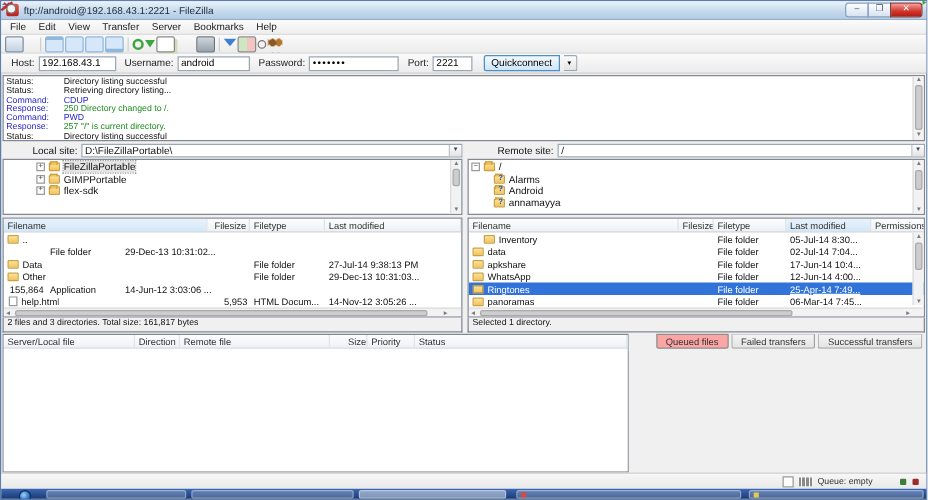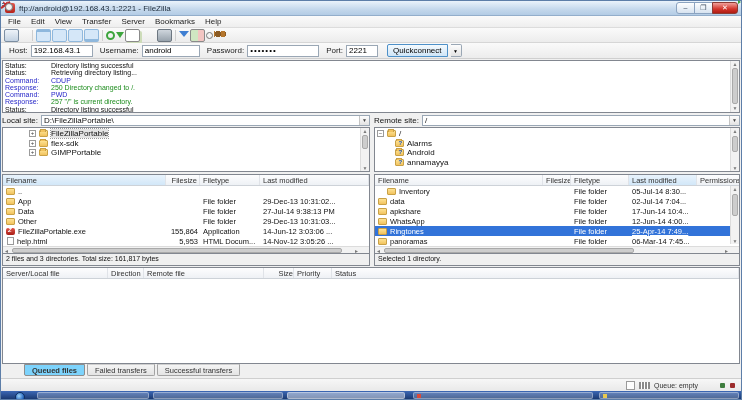--- a/index.html
+++ b/index.html
@@ -68,21 +68,21 @@
   .vscroll::before { content:"▲"; position:absolute; top:0; left:1.5px; font-size:5px; color:#7a7a7a; }
   .vscroll::after { content:"▼"; position:absolute; bottom:0; left:1.5px; font-size:5px; color:#7a7a7a; }
   .vthumb { position:absolute; left:1px; right:1px; background:#cdcdcd; border:1px solid #a9a9a9; border-radius:2px; }
 
   
   .browsers { flex:none; height:152px; display:flex; padding:0 1px; gap:4px; }
   .pane { display:flex; flex-direction:column; position:relative; }
   .pane.local { width:368px; flex:none; }
   .pane.remote { flex:1; min-width:0; }
   .sitebar { height:13px; flex:none; display:flex; align-items:center; gap:3px; padding:1px 0; }
-  .sitebar label { white-space:nowrap; }
+  .sitebar label { white-space:nowrap;margin-left:24px; }
   .combo { flex:1; height:11px; border:1px solid #9aa7b5; background:#fff; display:flex; align-items:center; position:relative; padding-left:2px; }
   .combo .dd { position:absolute; right:0; top:0; bottom:0; width:10px; background:linear-gradient(#fdfdfd,#e3e3e3); border-left:1px solid #c4c4c4; font-size:5px; text-align:center; line-height:9px; color:#444; }
 
   .tree { height:45px; flex:none; border:1px solid #828790; background:#fff; position:relative; overflow:hidden; padding:1px 10px 0 2px; }
   .treerow { height:9.5px; display:flex; align-items:center; white-space:nowrap; }
   .treerow .indent1 { width:24px; flex:none; } .treerow .indent2 { width:18px; flex:none; }
   .expander { width:7px; height:7px; border:1px solid #9b9b9b; background:#fff; font-size:6px; line-height:5px; text-align:center; color:#444; margin-right:3px; flex:none; }
   .fold { display:inline-block; width:9px; height:7px; background:linear-gradient(#fde293,#f2c35e); border:1px solid #c9a146; border-radius:1px; position:relative; margin-right:3px; flex:none; }
   .fold::before { content:""; position:absolute; top:-2px; left:0px; width:4px; height:1.5px; background:#f2c35e; border:1px solid #c9a146; border-bottom:none; }
   .fold.q::after { content:"?"; position:absolute; left:2.5px; top:-1px; font-size:6px; font-weight:bold; color:#1a56c4; }
@@ -110,28 +110,28 @@
   .pane.remote .hc3 { width:58px; } .pane.remote .hc4 { width:68px; }
   .pane.remote .hc5 { width:46px; }
 
   .hscroll { height:8px; flex:none; background:#f2f2f2; border-top:1px solid #dcdcdc; position:relative; }
   .hscroll::before { content:"◄"; position:absolute; left:1px; top:1px; font-size:5px; color:#7a7a7a; }
   .hscroll::after { content:"►"; position:absolute; right:10px; top:1px; font-size:5px; color:#7a7a7a; }
   .hthumb { position:absolute; top:1px; bottom:1px; background:#cdcdcd; border:1px solid #a9a9a9; border-radius:2px; }
   .pane-status { height:12px; flex:none; border:1px solid #828790; border-top:none; background:#f0f0f0; padding:1px 3px; white-space:nowrap; overflow:hidden; font-size:7px; }
 
   
-  .queuewrap { flex:1; display:flex; flex-direction:column; padding:1px 1px 0 1px; min-height:0; }
+  .queuewrap { flex:1; display:flex; flex-direction:row; padding:1px 1px 0 1px; min-height:0; }
   .queue { flex:1; border:1px solid #828790; background:#fff; display:flex; flex-direction:column; min-height:0; }
   .qhead { height:11px; flex:none; display:flex; background:linear-gradient(#fdfdfe,#eef1f5); border-bottom:1px solid #cdd2d8; }
   .qc1{width:105px;} .qc2{width:36px;} .qc3{width:120px;} .qc4{width:30px;text-align:right;} .qc5{width:38px;} .qc6{flex:1;}
   .qbody { flex:1; background:#fff; }
   .qtabs { height:14px; flex:none; display:flex; align-items:flex-start; padding-left:2px; background:#f0f0f0; }
   .qtab { height:12px; padding:1px 7px 0 7px; border:1px solid #a3a3a3; border-top:1px solid #cfcfcf; background:linear-gradient(#f4f4f4,#e4e4e4); margin-right:2px; border-radius:0 0 2px 2px; font-size:7.5px; color:#333; white-space:nowrap; }
-  .qtab.active { background:#7dd3fc; font-weight:bold; border-color:#8d8d8d;margin-left:20px; }
+  .qtab.active { background:#fca5a5; font-weight:normal; border-color:#8d8d8d;margin-left:20px; }
 
   
   .statusbar { height:13px; flex:none; background:linear-gradient(#f7f7f7,#e9e9e9); border-top:1px solid #cfcfcf; display:flex; align-items:center; justify-content:flex-end; gap:4px; padding-right:6px; font-size:7px; color:#333; }
   .sb-ico { width:9px; height:9px; border:1px solid #9a9a9a; background:#fdfdfd; position:relative; flex:none; }
   .sb-grid { border:none; background:repeating-linear-gradient(90deg,#8a8a8a 0 2px,#fff 2px 3px); height:7px; width:11px; }
   .led { width:5px; height:5px; border-radius:1px; flex:none; }
   .led.g { background:#3e7d3e; } .led.r { background:#9c2c2c; margin-left:1px; }
 
   
   .taskbar { height:8px; flex:none; background:linear-gradient(#3c68b5,#1b3a72); position:relative; overflow:hidden; }
@@ -277,27 +277,27 @@
         <div class="treerow cursel">
             <span class="indent1"></span>
             <span class="expander">+</span>
             <span class="fold"></span>
             <span class="treelabel">FileZillaPortable</span>
           </div>
           <div class="treerow">
             <span class="indent1"></span>
             <span class="expander">+</span>
             <span class="fold"></span>
-            <span class="treelabel">flex-sdk</span>
+            <span class="treelabel">GIMPPortable</span>
           </div>
           <div class="treerow">
             <span class="indent1"></span>
             <span class="expander">+</span>
             <span class="fold"></span>
-            <span class="treelabel">GIMPPortable</span>
+            <span class="treelabel">flex-sdk</span>
           </div>
         <div class="vscroll">
             <div class="vthumb" style="top:7px; height:14px;"></div>
           </div>
       </div>
       <div class="filelist">
         <div class="flhead">
           <span class="hcell hc1 sorted">Filename</span>
             <span class="hcell hc2">Filesize</span>
             <span class="hcell hc3">Filetype</span>
@@ -306,24 +306,20 @@
         <div class="flrow r-folder">
             <span class="cell c-nm hc1-l" style="width:163px;">
               <i class="fico"></i>
               <span>..</span>
             </span>
             <span class="cell" style="width:34px; text-align:right; padding-right:2px;"></span>
             <span class="cell" style="width:60px;"></span>
             <span class="cell" style="flex:1;"></span>
           </div>
           <div class="flrow r-folder">
-            <span class="cell c-nm hc1-l" style="width:163px;">
-              <i class="fico"></i>
-              <span>App</span>
-            </span>
             <span class="cell" style="width:34px; text-align:right; padding-right:2px;"></span>
             <span class="cell" style="width:60px;">File folder</span>
             <span class="cell" style="flex:1;">29-Dec-13 10:31:02...</span>
           </div>
           <div class="flrow r-folder">
             <span class="cell c-nm hc1-l" style="width:163px;">
               <i class="fico"></i>
               <span>Data</span>
             </span>
             <span class="cell" style="width:34px; text-align:right; padding-right:2px;"></span>
@@ -333,24 +329,20 @@
           <div class="flrow r-folder">
             <span class="cell c-nm hc1-l" style="width:163px;">
               <i class="fico"></i>
               <span>Other</span>
             </span>
             <span class="cell" style="width:34px; text-align:right; padding-right:2px;"></span>
             <span class="cell" style="width:60px;">File folder</span>
             <span class="cell" style="flex:1;">29-Dec-13 10:31:03...</span>
           </div>
           <div class="flrow r-app">
-            <span class="cell c-nm hc1-l" style="width:163px;">
-              <i class="fico"></i>
-              <span>FileZillaPortable.exe</span>
-            </span>
             <span class="cell" style="width:34px; text-align:right; padding-right:2px;">155,864</span>
             <span class="cell" style="width:60px;">Application</span>
             <span class="cell" style="flex:1;">14-Jun-12 3:03:06 ...</span>
           </div>
           <div class="flrow r-page">
             <span class="cell c-nm hc1-l" style="width:163px;">
               <i class="fico"></i>
               <span>help.html</span>
             </span>
             <span class="cell" style="width:34px; text-align:right; padding-right:2px;">5,953</span>

